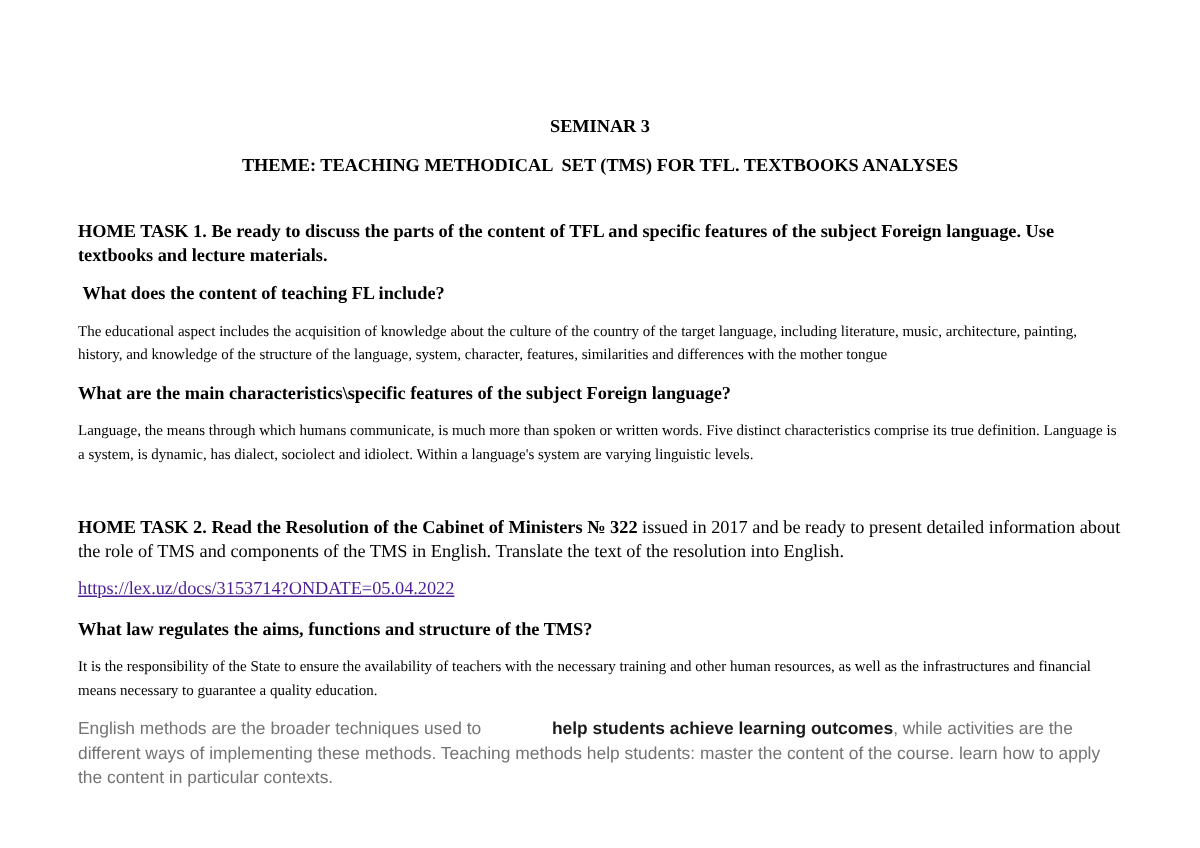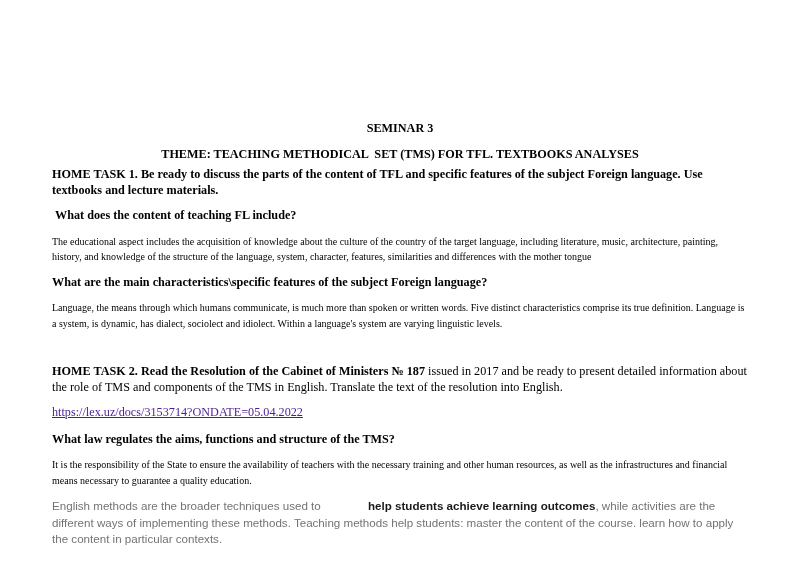--- a/index.html
+++ b/index.html
@@ -14,37 +14,37 @@
     font-family: "Liberation Serif", "DejaVu Serif", serif;
     color: #000000;
     -webkit-font-smoothing: antialiased;
   }
   .page {
     position: relative;
     width: 800px;
     height: 396px;
     background: #ffffff;
     box-sizing: border-box;
-    padding: 120px 52px 0 52px;
+    padding: 76px 52px 0 52px;
   }
   .doc-body {
     width: 696px;
   }
 
   
   .title-center {
     text-align: center;
     font-weight: bold;
     font-size: 12.2px;
     line-height: 17px;
     margin: 0 0 9px 0;
     white-space: pre-wrap;
   }
   .title-center.second {
-    margin-bottom: 4px;
+    margin-bottom: 28px;
   }
   .heading {
     font-weight: bold;
     font-size: 12.2px;
     line-height: 15.5px;
     margin: 0 0 10px 0;
     text-align: left;
     white-space: pre-wrap;
   }
   .para {
@@ -108,21 +108,21 @@
     <p class="heading"> What does the content of teaching FL include?</p>
 
     <p class="para">The educational aspect includes the acquisition of knowledge about the culture of the country of the target language, including literature, music, architecture, painting, history, and knowledge of the structure of the language, system, character, features, similarities and differences with the mother tongue</p>
 
     <p class="heading">What are the main characteristics\specific features of the subject Foreign language?</p>
 
     <p class="para tight">Language, the means through which humans communicate, is much more than spoken or written words. Five distinct characteristics comprise its true definition. Language is a system, is dynamic, has dialect, sociolect and idiolect. Within a language's system are varying linguistic levels.</p>
 
     <div class="spacer"></div>
 
-    <p class="heading"><span class="strong-inline">HOME TASK 2. Read the Resolution of the Cabinet of Ministers № 187</span><span class="normal-inline"> issued in 2017 and be ready to present detailed information about the role of TMS and components of the TMS in English. Translate the text of the resolution into English.</span></p>
+    <p class="heading"><span class="strong-inline">HOME TASK 2. Read the Resolution of the Cabinet of Ministers № 322</span><span class="normal-inline"> issued in 2017 and be ready to present detailed information about the role of TMS and components of the TMS in English. Translate the text of the resolution into English.</span></p>
 
     <p class="link-para"><a class="doc-link" href="#" title="https://lex.uz/docs/3153714?ONDATE=05.04.2022">https://lex.uz/docs/3153714?ONDATE=05.04.2022</a></p>
 
     <p class="heading">What law regulates the aims, functions and structure of the TMS?</p>
 
     <p class="para">It is the responsibility of the State to ensure the availability of teachers with the necessary training and other human resources, as well as the infrastructures and financial means necessary to guarantee a quality education.</p>
 
 
     <p class="para-sans"><span>English methods are the broader techniques used to </span><b>help students achieve learning outcomes</b><span>, while activities are the different ways of implementing these methods. Teaching methods help students: master the content of the course. learn how to apply the content in particular contexts.</span></p>
 

